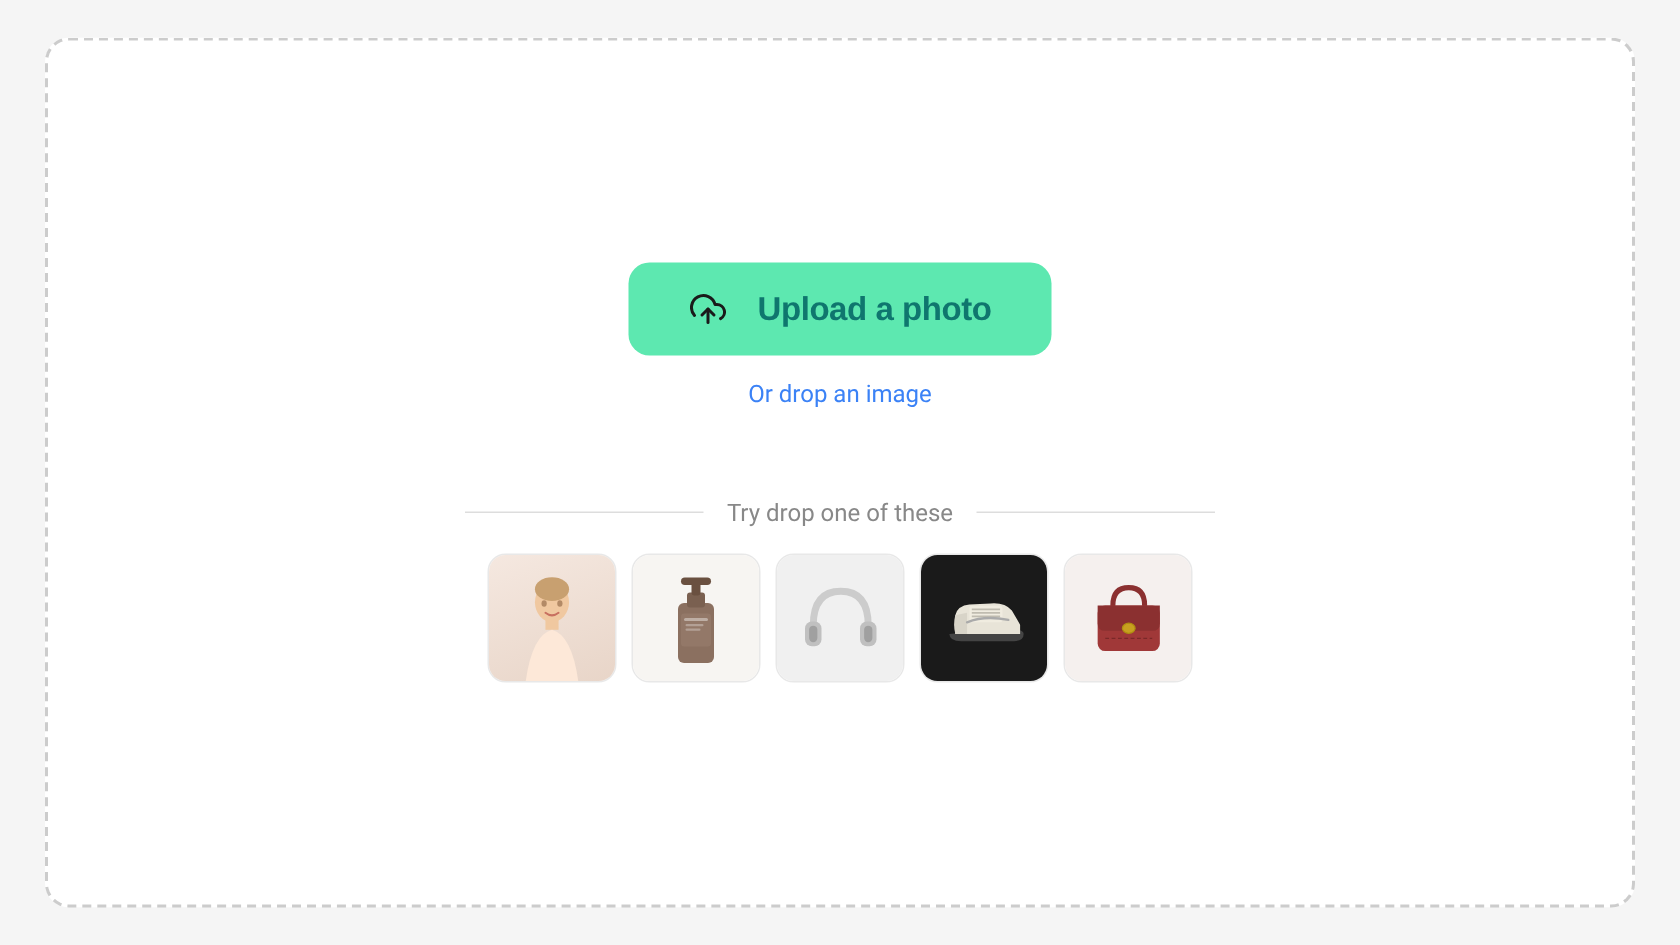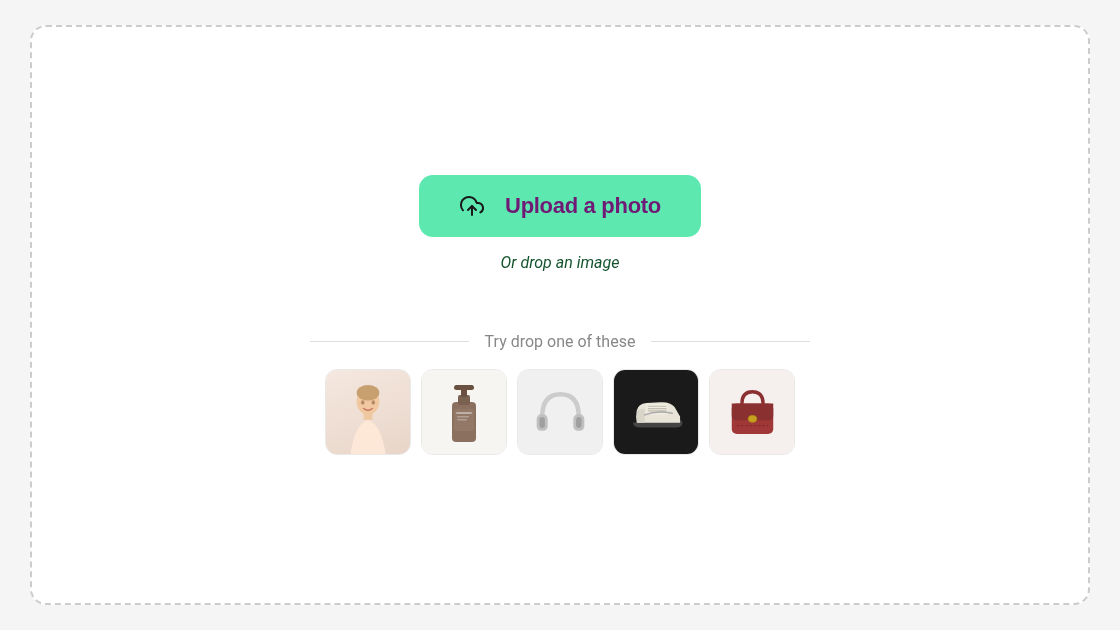--- a/index.html
+++ b/index.html
@@ -43,21 +43,21 @@
       background: #5de8b0;
       border: none;
       border-radius: 14px;
       padding: 18px 40px;
       display: flex;
       align-items: center;
       gap: 20px;
       cursor: pointer;
       font-size: 22px;
       font-weight: 600;
-      color: #701a75;
+      color: #0f766e;
       letter-spacing: -0.3px;
     }
 
     .upload-icon {
       display: flex;
       align-items: center;
       justify-content: center;
       width: 26px;
       height: 26px;
     }
@@ -66,24 +66,23 @@
       width: 24px;
       height: 24px;
       stroke: #1a1a1a;
       fill: none;
       stroke-width: 2;
       stroke-linecap: round;
       stroke-linejoin: round;
     }
 
     .drop-hint {
-      color: #14532d;
+      color: #3b82f6;
       font-size: 16px;
       font-weight: 400;
-      font-style: italic;
     }
 
     .samples-section {
       display: flex;
       flex-direction: column;
       align-items: center;
       gap: 18px;
     }
 
     .samples-label-row {

